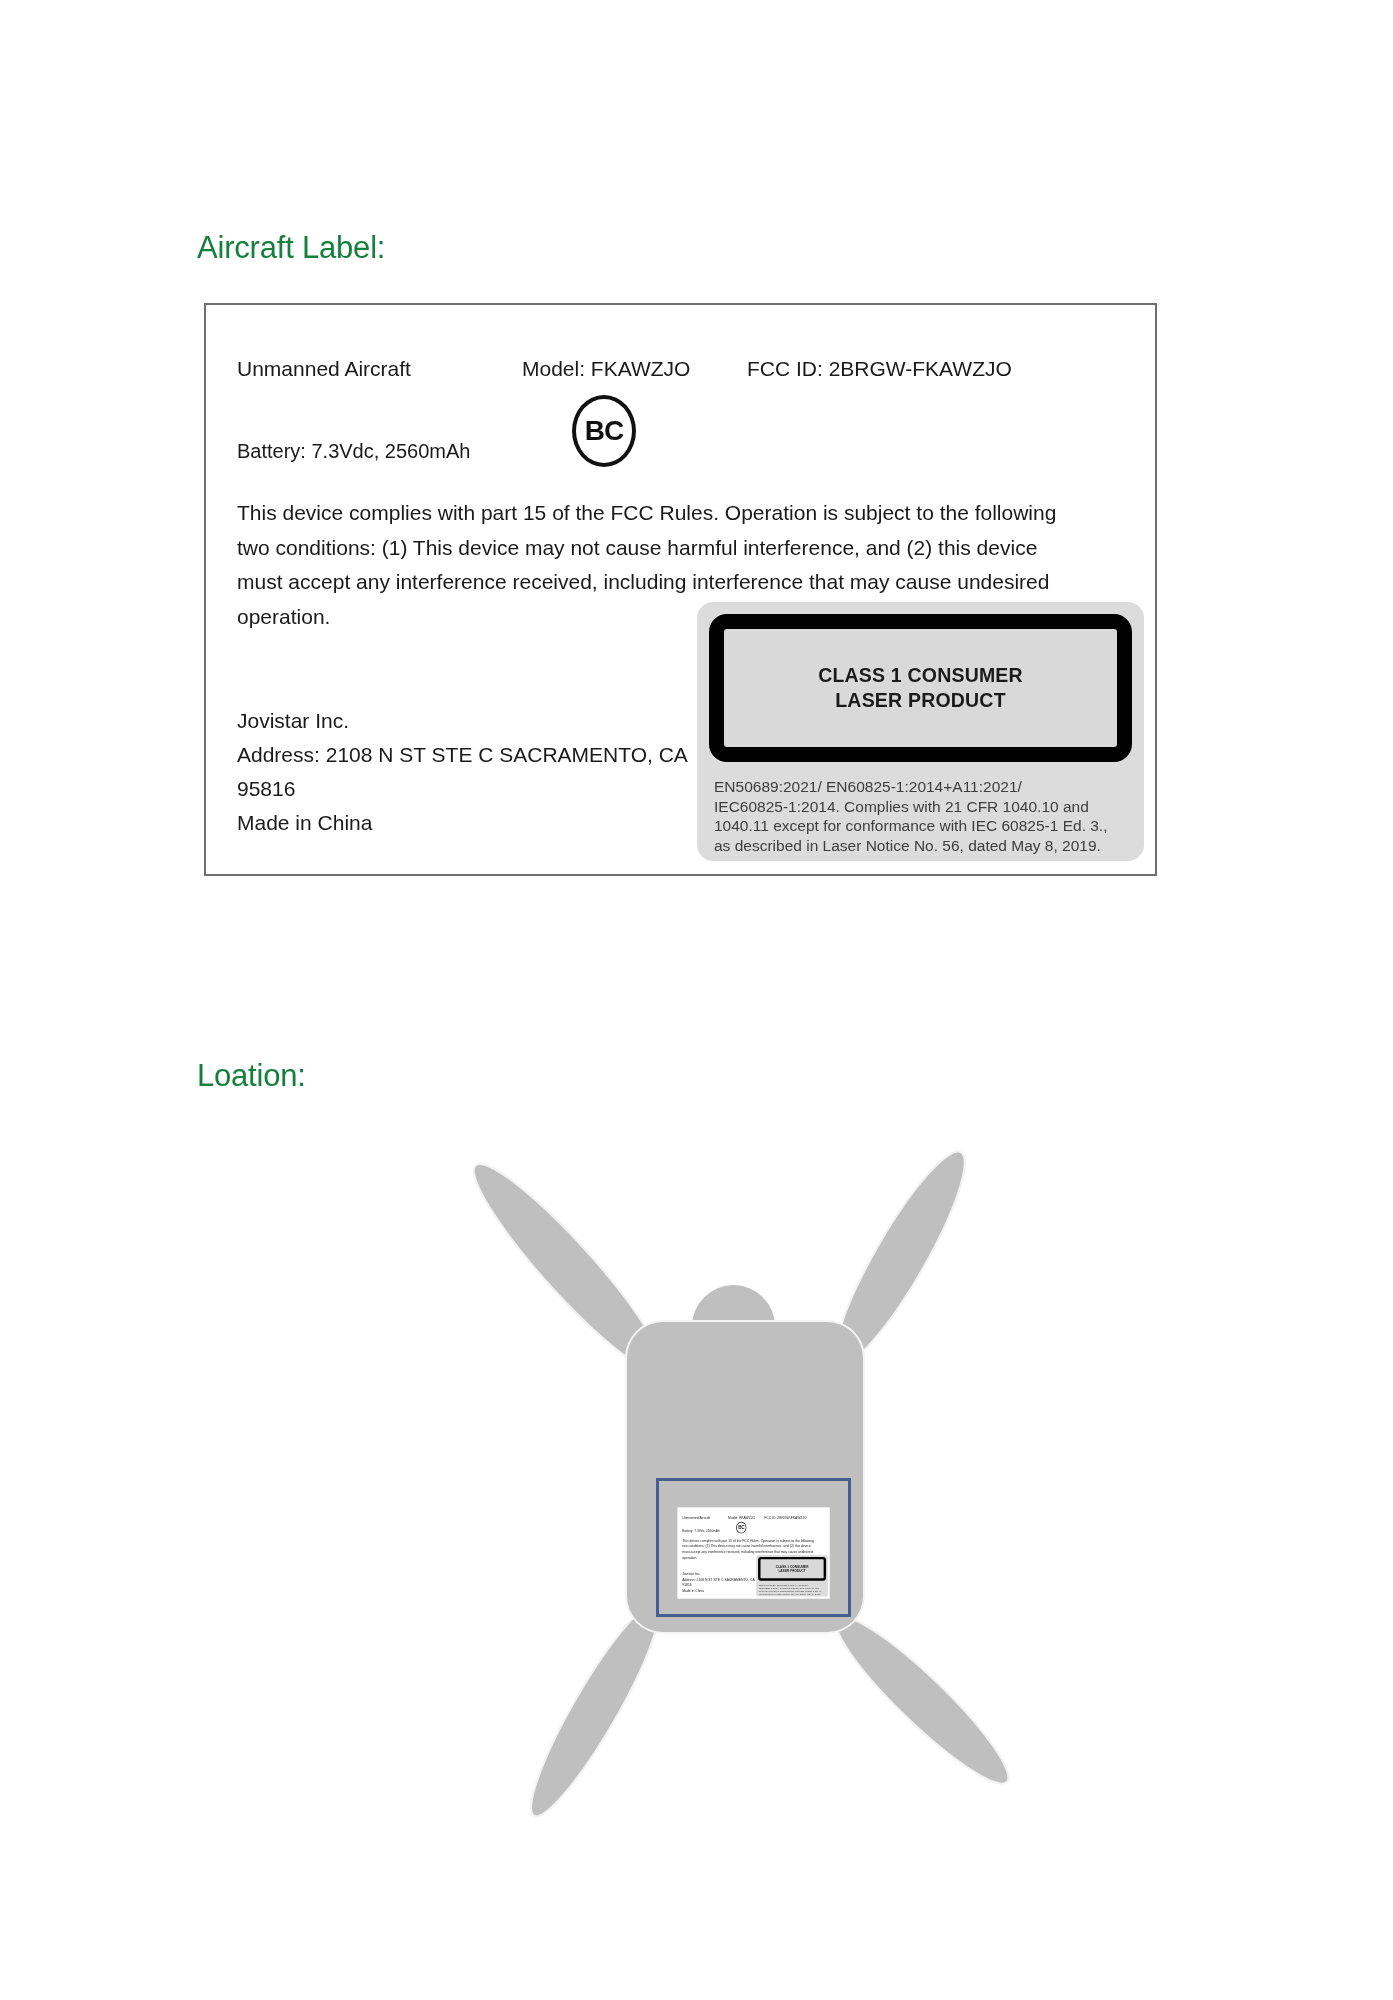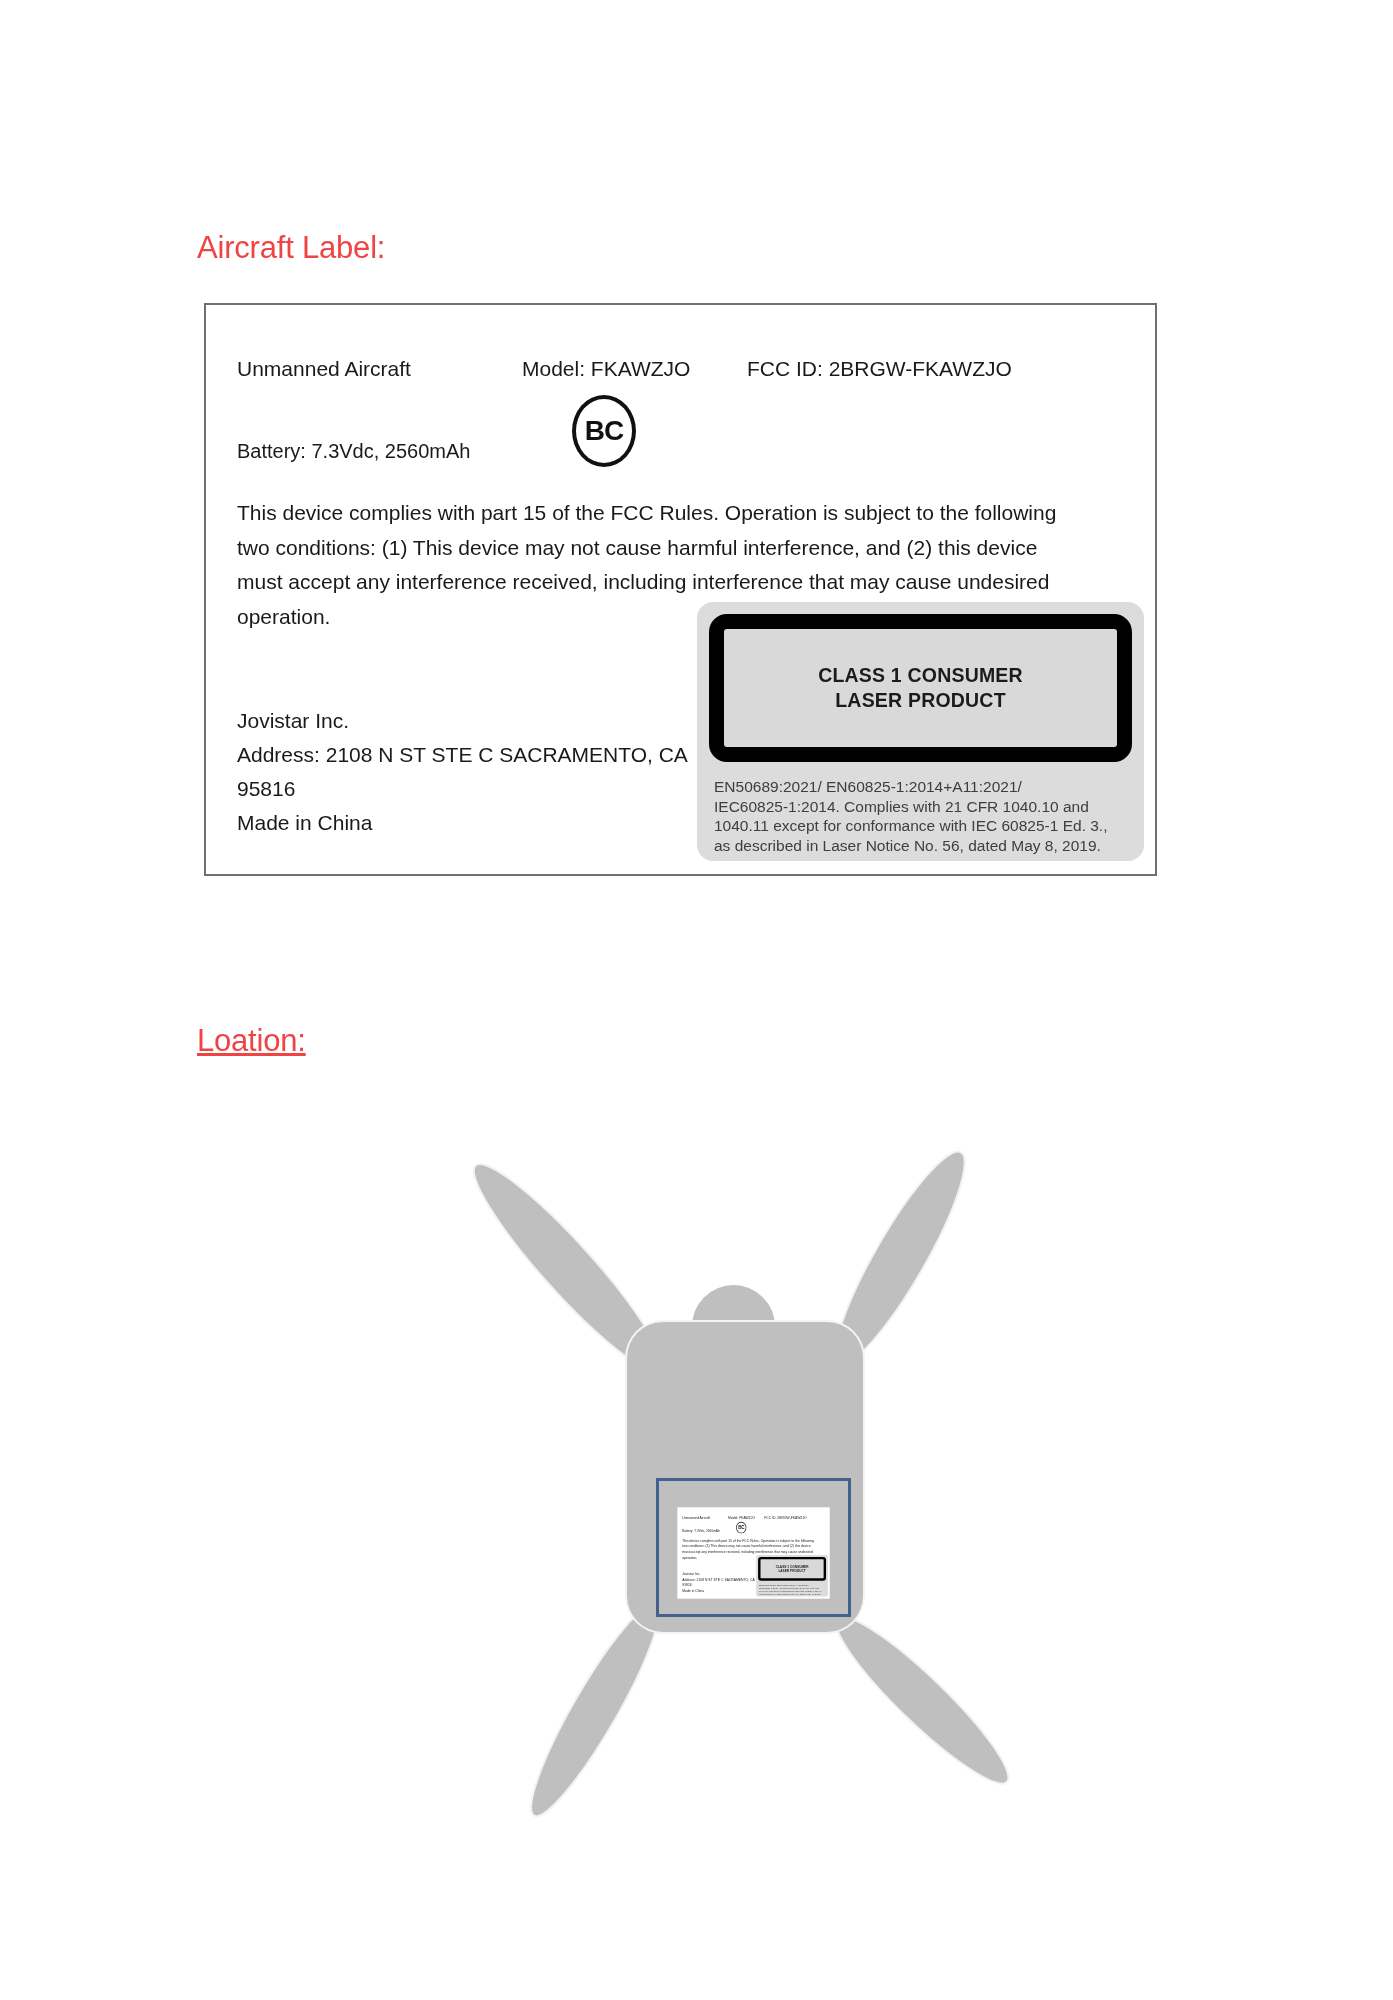--- a/index.html
+++ b/index.html
@@ -1,20 +1,20 @@
 <!DOCTYPE html>
 <html><head>
 <meta charset="utf-8">
 <style>
   html, body { margin: 0; padding: 0; background: #ffffff; }
   body { width: 1393px; height: 2000px; position: relative; overflow: hidden;
          font-family: "Liberation Sans", sans-serif; color: #111; }
-  .heading { position: absolute; font-size: 31px; color: #ef4444; white-space: nowrap; letter-spacing: -0.2px; }
+  .heading { position: absolute; font-size: 31px; color: #15803d; white-space: nowrap; letter-spacing: -0.2px; }
   #h-label { left: 197px; top: 230px; }
-  #h-loc { left: 197px; top: 1023px; text-decoration: underline; }
+  #h-loc { left: 197px; top: 1058px; }
 
   
   .label { position: absolute; left: 204px; top: 303px; width: 953px; height: 573px;
            border: 2px solid #6f6f6f; background: #fff; box-sizing: border-box; }
   .label .t { position: absolute; font-size: 21px; color: #1a1a1a; white-space: nowrap; }
   .row1-a { left: 31px; top: 52px; }
   .row1-b { left: 316px; top: 52px; }
   .row1-c { left: 541px; top: 52px; }
   .battery { left: 31px; top: 135px; font-size: 20px !important; }
   .bc { position: absolute; left: 366px; top: 90px; width: 64px; height: 72px; border: 4px solid #111;

